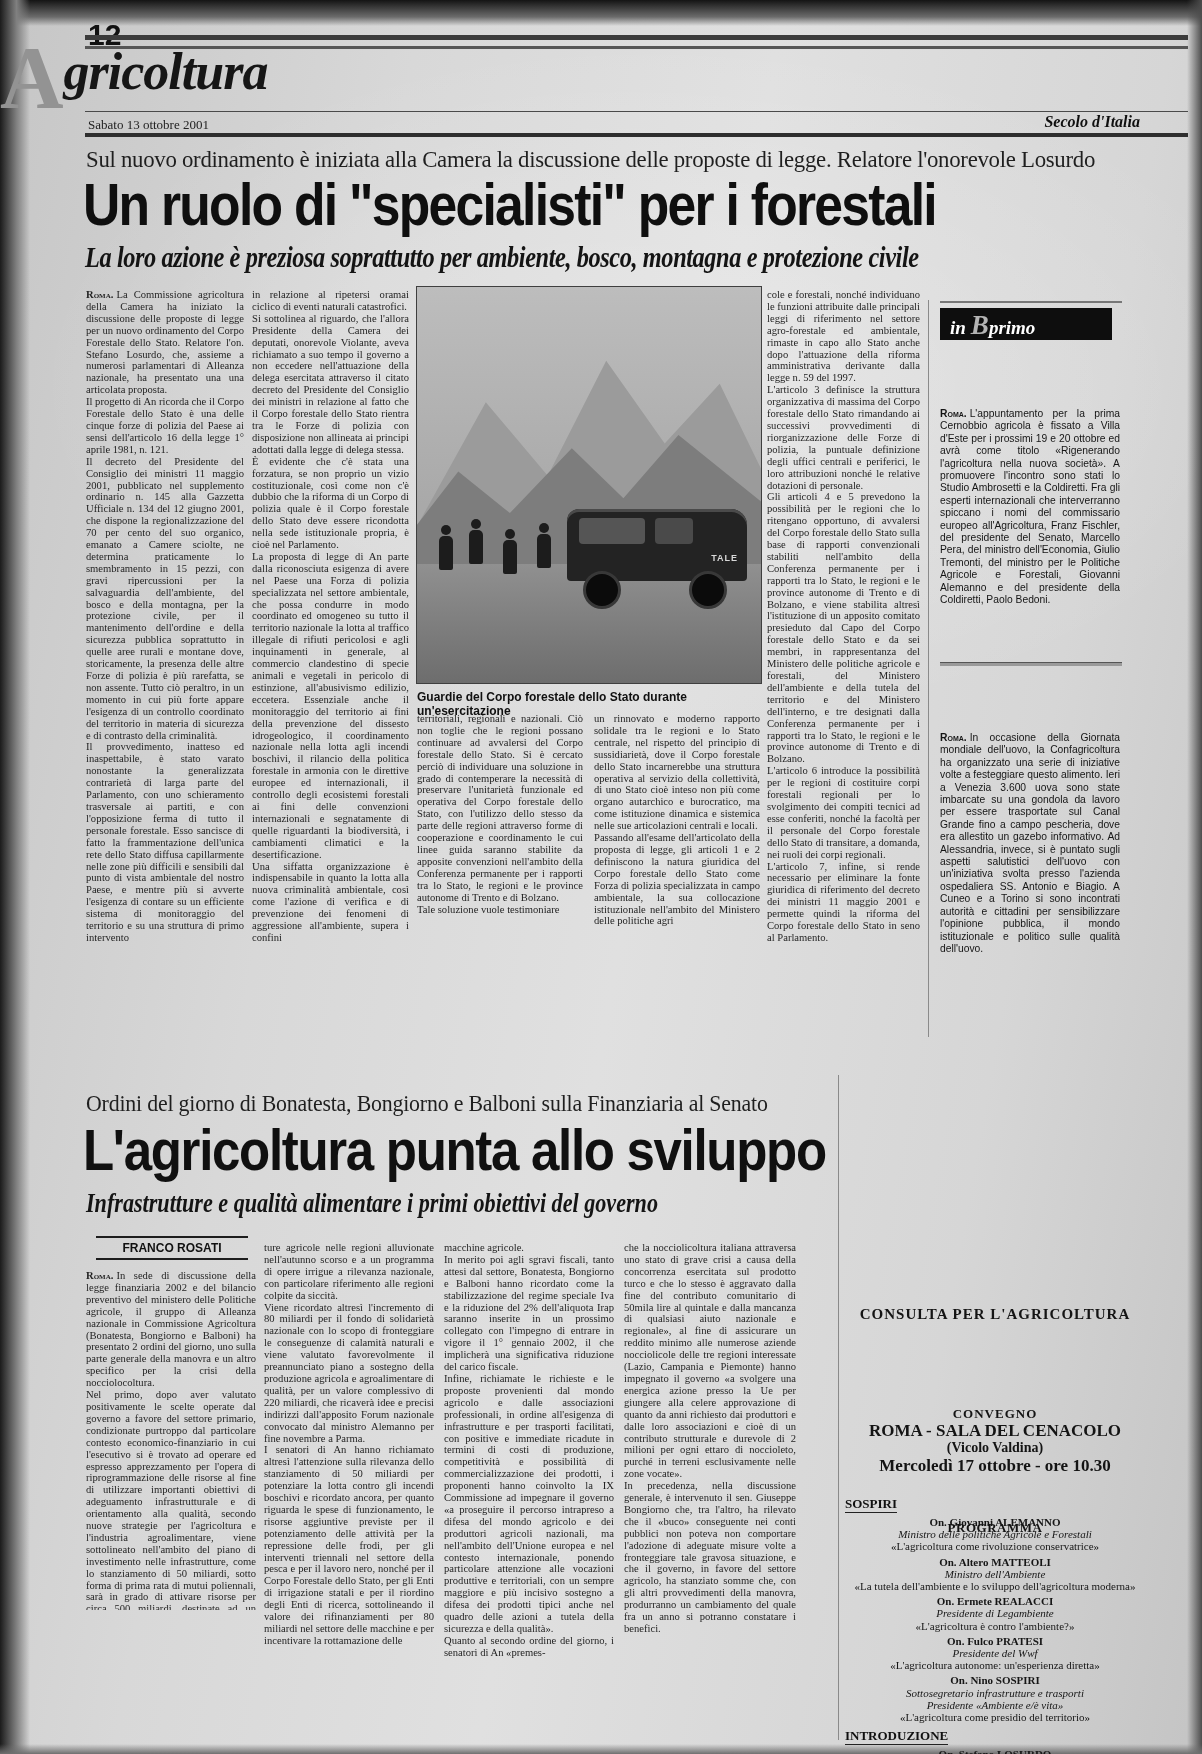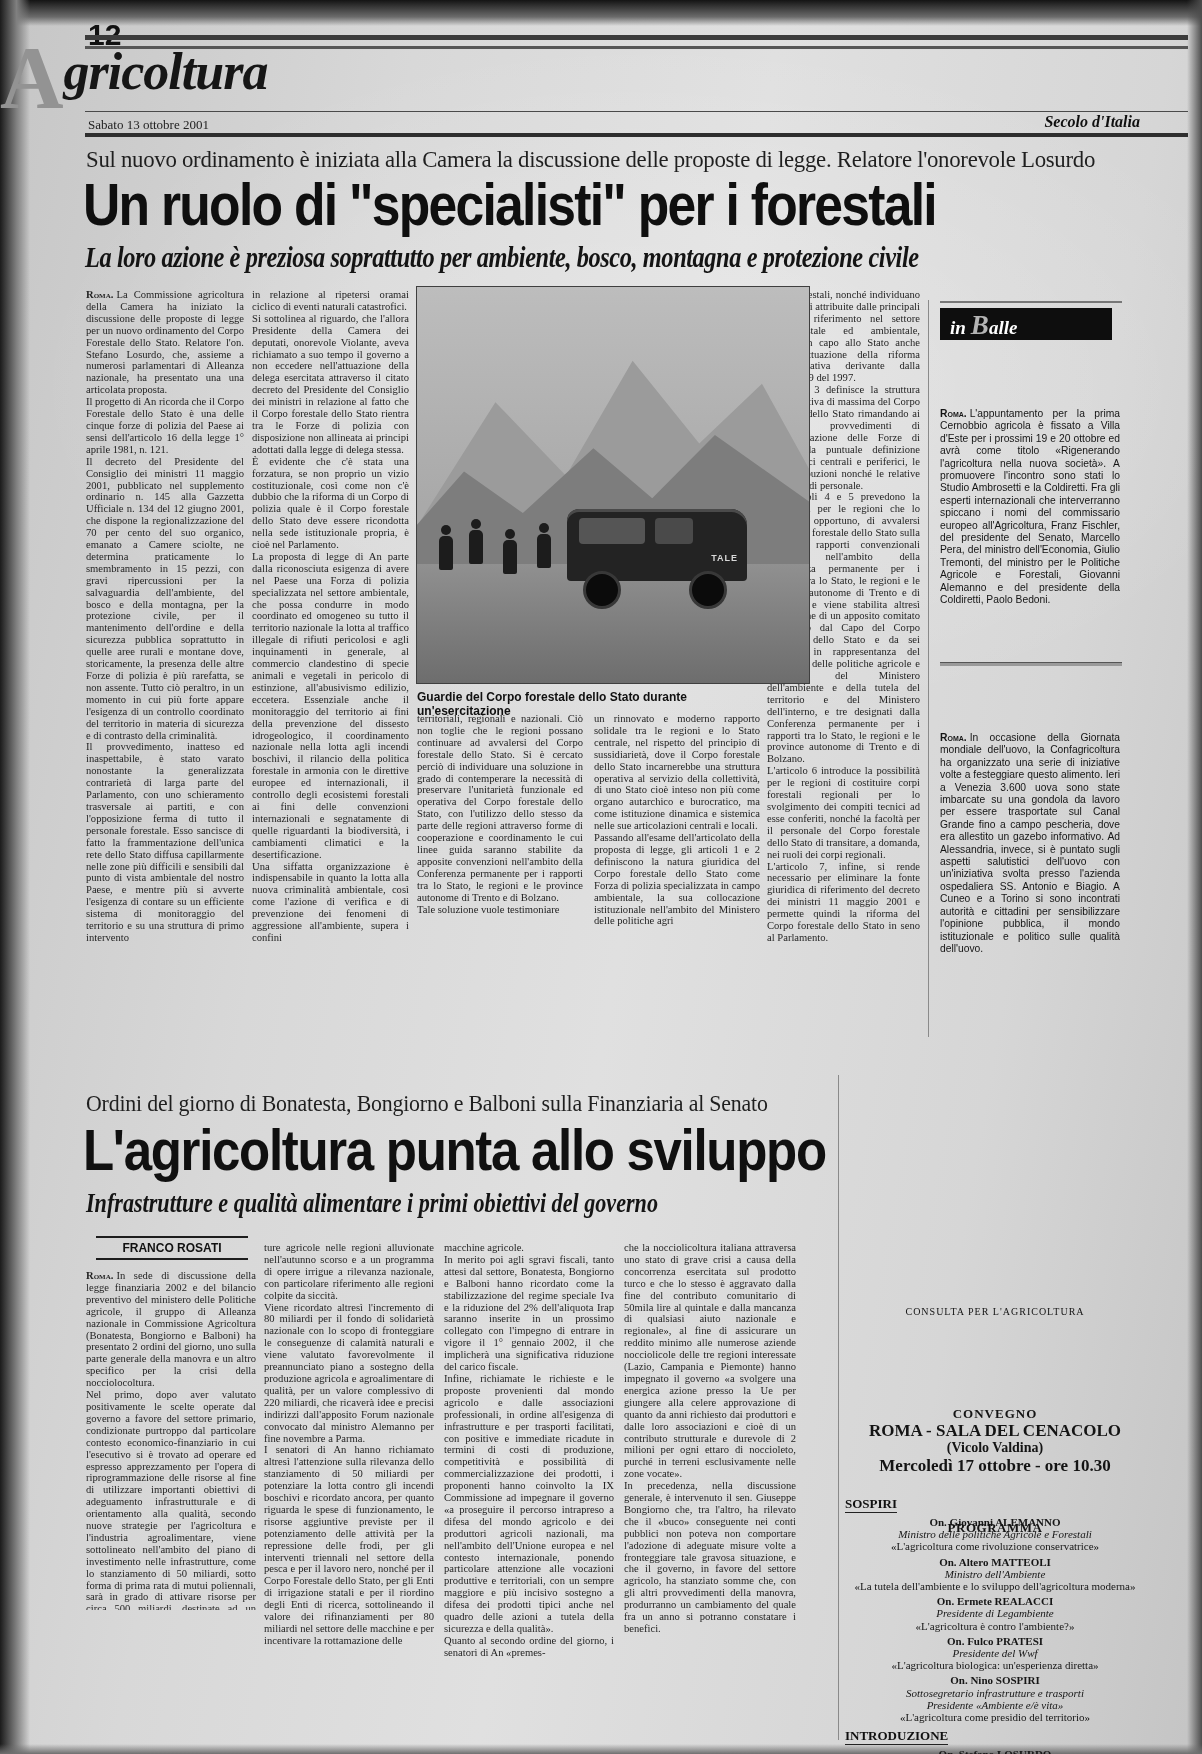--- a/index.html
+++ b/index.html
@@ -26,21 +26,21 @@
   #subhead1{position:absolute;left:85px;top:241px;font-size:29px;font-weight:bold;font-style:italic;white-space:nowrap;transform:scaleX(.84);transform-origin:left;letter-spacing:-.5px;color:#141414;}
   .col{position:absolute;font-size:10.6px;line-height:11.9px;text-align:justify;overflow:hidden;}
   .coltext{white-space:pre-line;}
   .dateline{font-weight:bold;font-variant:small-caps;margin-right:3px;}
   .c1{left:86px;top:289px;width:158px;height:748px;}
   .c2{left:252px;top:289px;width:157px;height:748px;}
   .c3{left:417px;top:713px;width:166px;height:324px;}
   .c4{left:594px;top:713px;width:166px;height:324px;}
   .c5{left:767px;top:289px;width:153px;height:748px;}
   
-  #photo{position:absolute;left:416px;top:286px;width:344px;height:396px;border:1px solid #3f3f3f;overflow:hidden;background:linear-gradient(#bdbdbd,#a9a9a9 55%);padding-left:48px;}
+  #photo{position:absolute;left:416px;top:286px;width:344px;height:396px;border:1px solid #3f3f3f;overflow:hidden;background:linear-gradient(#bdbdbd,#a9a9a9 55%);}
   .m0{position:absolute;left:0;top:14%;width:100%;height:58%;background:#9b9b9b;clip-path:polygon(0 80%,20% 26%,38% 58%,55% 8%,72% 44%,88% 18%,100% 55%,100% 100%,0 100%);}
   .m1{position:absolute;left:0;top:34%;width:100%;height:42%;background:#7d7d7d;clip-path:polygon(0 62%,12% 30%,27% 55%,45% 16%,60% 46%,76% 8%,100% 48%,100% 100%,0 100%);}
   .gnd{position:absolute;left:0;bottom:0;width:100%;height:30%;background:linear-gradient(#909090,#6d6d6d);}
   #suv{position:absolute;left:150px;top:222px;width:180px;height:110px;}
   .suv-cab{position:absolute;left:0;top:0;width:180px;height:72px;background:#232323;border-radius:12px 16px 4px 4px;box-shadow:inset 0 3px 0 #4a4a4a;}
   .suv-win{position:absolute;left:12px;top:9px;width:66px;height:26px;background:#555;border-radius:4px;}
   .suv-win2{position:absolute;left:88px;top:9px;width:38px;height:26px;background:#4a4a4a;border-radius:4px;}
   .suv-label{position:absolute;right:9px;top:44px;color:#d8d8d8;font:bold 9px "Liberation Sans",sans-serif;letter-spacing:1px;}
   .wheel{position:absolute;top:62px;width:32px;height:32px;border-radius:50%;background:#0b0b0b;border:3px solid #383838;}
   .wheel.w1{left:16px;} .wheel.w2{left:122px;}
@@ -68,21 +68,21 @@
   .a2c4{left:624px;top:1242px;width:172px;height:505px;}
   
   #an-logo{position:absolute;left:952px;top:1108px;width:118px;height:106px;}
   .an-oval{position:absolute;inset:0;border-radius:50%;background:radial-gradient(#f4f4f4,#cdcdcd);border:2px solid #1a1a1a;}
   .an-band{position:absolute;left:-6px;right:-6px;top:8px;height:40px;background:#0c0c0c;border-radius:7px;display:flex;flex-direction:column;align-items:center;justify-content:center;color:#fff;font:bold italic 13px/14px "Liberation Sans",sans-serif;letter-spacing:.5px;}
   .an-flame{position:absolute;left:47px;top:54px;width:24px;height:34px;background:#2c2c2c;border-radius:50% 50% 45% 45%/70% 70% 30% 30%;}
   .an-flame::after{content:"";position:absolute;left:7px;top:10px;width:10px;height:18px;background:#8d8d8d;border-radius:50% 50% 45% 45%/70% 70% 30% 30%;}
   .an-base{position:absolute;left:38px;top:90px;width:42px;height:4px;background:#222;border-radius:2px;}
   
   .conv-center{position:absolute;left:845px;width:300px;text-align:center;color:#141414;}
-  #conv-consulta{top:1306px;font-weight:normal;font-size:10px;letter-spacing:1px;}
+  #conv-consulta{top:1306px;font-weight:bold;font-size:15px;letter-spacing:1px;}
   #conv-title{top:1324px;font-weight:bold;font-style:italic;font-size:23px;line-height:26px;white-space:pre-line;letter-spacing:-.5px;}
   #conv-event{top:1406px;font-weight:bold;font-size:13px;letter-spacing:1px;}
   #conv-venue{top:1421px;font-weight:bold;font-size:17px;}
   #conv-venue2{top:1440px;font-weight:bold;font-size:14px;}
   #conv-datetime{top:1456px;font-weight:bold;font-size:17px;}
   #conv-programma{top:1478px;font-weight:bold;font-size:13px;letter-spacing:.5px;margin-top:42px;}
   #conv-flow{position:absolute;left:845px;top:1494px;width:300px;height:262px;overflow:hidden;display:flex;flex-direction:column;}
   .conv-label{align-self:flex-start;font-weight:bold;font-size:13px;border-bottom:1px solid #222;margin:2px 0 3px;color:#111;}
   .conv-entry{text-align:center;font-size:11px;line-height:12.2px;margin-bottom:3px;color:#161616;}
   .rel-name{font-weight:bold;display:block;}
@@ -172,21 +172,21 @@
       <div class="wheel w2"></div>
     </div>
   </div>
   <div id="caption">Guardie del Corpo forestale dello Stato durante un'esercitazione</div>
 
   <div class="vrule" style="left:928px;top:300px;height:737px;"></div>
   <div class="hr" style="left:940px;width:182px;top:301px;height:2px;background:#777;"></div>
   <div id="ib-logo">
     <span class="in">in</span>
     <span class="bee">B</span>
-    <span class="reve">alle</span>
+    <span class="reve">primo</span>
   </div>
   <div class="ib-body" style="top:408px;height:248px;">
     <span class="dateline">Roma.</span><span class="coltext">L'appuntamento per la prima Cernobbio agricola è fissato a Villa d'Este per i prossimi 19 e 20 ottobre ed avrà come titolo «Rigenerando l'agricoltura nella nuova società». A promuovere l'incontro sono stati lo Studio Ambrosetti e la Coldiretti. Fra gli esperti internazionali che interverranno spiccano i nomi del commissario europeo all'Agricoltura, Franz Fischler, del presidente del Senato, Marcello Pera, del ministro dell'Economia, Giulio Tremonti, del ministro per le Politiche Agricole e Forestali, Giovanni Alemanno e del presidente della Coldiretti, Paolo Bedoni.</span>
   </div>
   <div class="ib-div" style="top:662px;"></div>
   <div class="ib-body" style="top:732px;height:302px;">
     <span class="dateline">Roma.</span><span class="coltext">In occasione della Giornata mondiale dell'uovo, la Confagricoltura ha organizzato una serie di iniziative volte a festeggiare questo alimento. Ieri a Venezia 3.600 uova sono state imbarcate su una gondola da lavoro per essere trasportate sul Canal Grande fino a campo pescheria, dove era allestito un gazebo informativo. Ad Alessandria, invece, si è puntato sugli aspetti salutistici dell'uovo con un'iniziativa svolta presso l'azienda ospedaliera SS. Antonio e Biagio. A Cuneo e a Torino si sono incontrati autorità e cittadini per sensibilizzare l'opinione pubblica, il mondo istituzionale e politico sulle qualità dell'uovo.</span>
   </div>
 
   <div class="kicker" id="kicker2">Ordini del giorno di Bonatesta, Bongiorno e Balboni sulla Finanziaria al Senato</div>
@@ -237,21 +237,21 @@
       <span class="rel-talk">«La tutela dell'ambiente e lo sviluppo dell'agricoltura moderna»</span>
     </div>
     <div class="conv-entry">
       <span class="rel-name">On. Ermete REALACCI</span>
       <span class="rel-role">Presidente di Legambiente</span>
       <span class="rel-talk">«L'agricoltura è contro l'ambiente?»</span>
     </div>
     <div class="conv-entry">
       <span class="rel-name">On. Fulco PRATESI</span>
       <span class="rel-role">Presidente del Wwf</span>
-      <span class="rel-talk">«L'agricoltura biologica: un'esperienza diretta»</span>
+      <span class="rel-talk">«L'agricoltura autonome: un'esperienza diretta»</span>
     </div>
     <div class="conv-entry">
       <span class="rel-name">On. Nino SOSPIRI</span>
       <span class="rel-role">Sottosegretario infrastrutture e trasporti</span>
       <span class="rel-role">Presidente «Ambiente e/è vita»</span>
       <span class="rel-talk">«L'agricoltura come presidio del territorio»</span>
     </div>
     <div class="conv-label">INTRODUZIONE</div>
     <div class="conv-entry">
       <span class="rel-name">On. Stefano LOSURDO</span>

